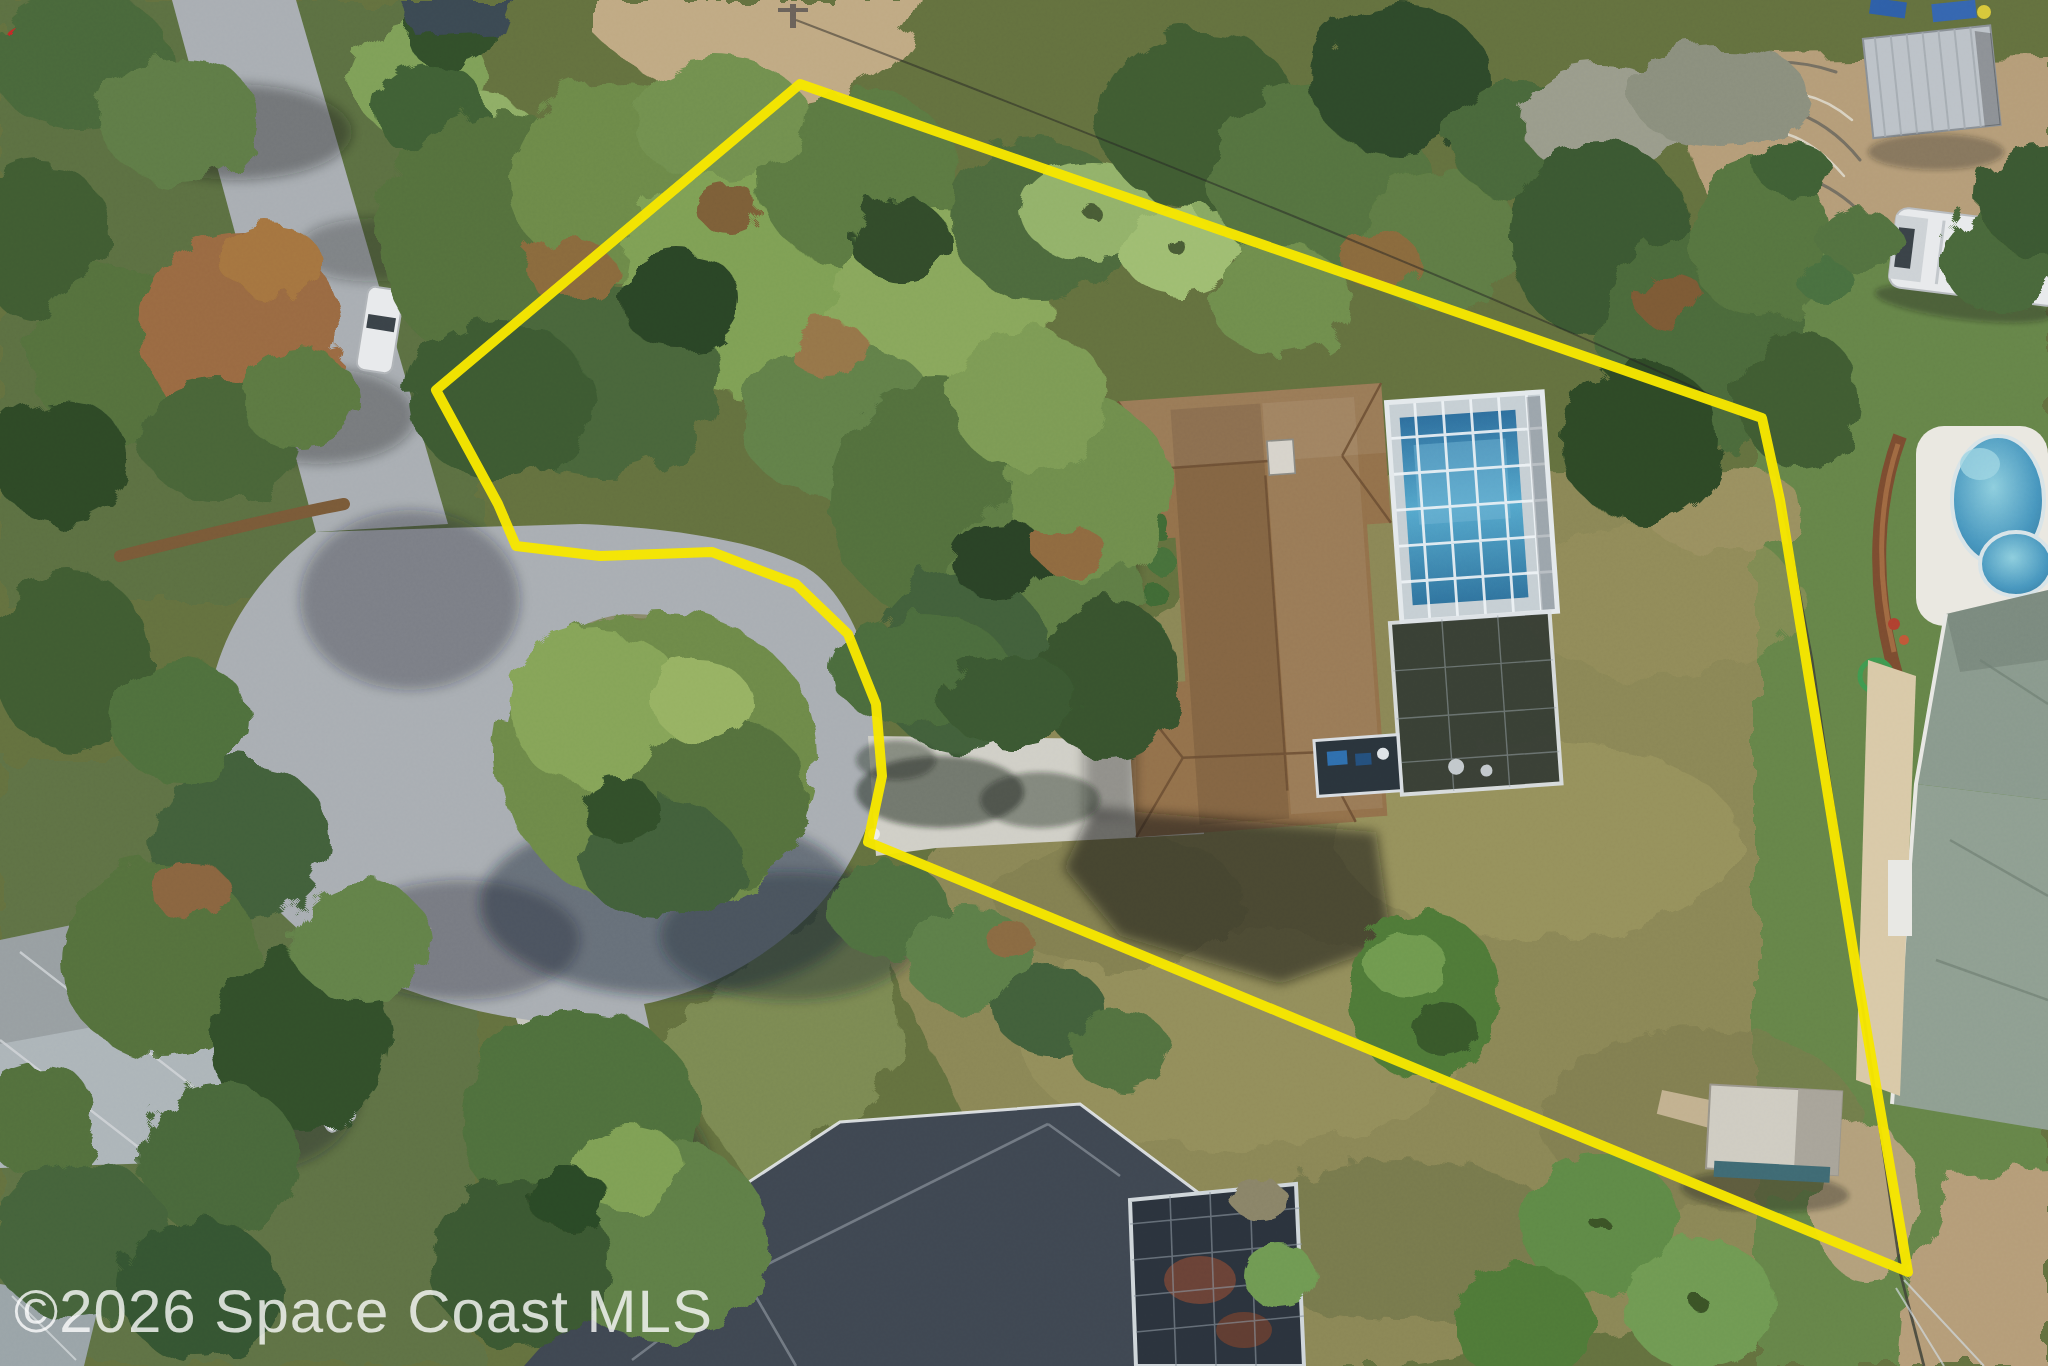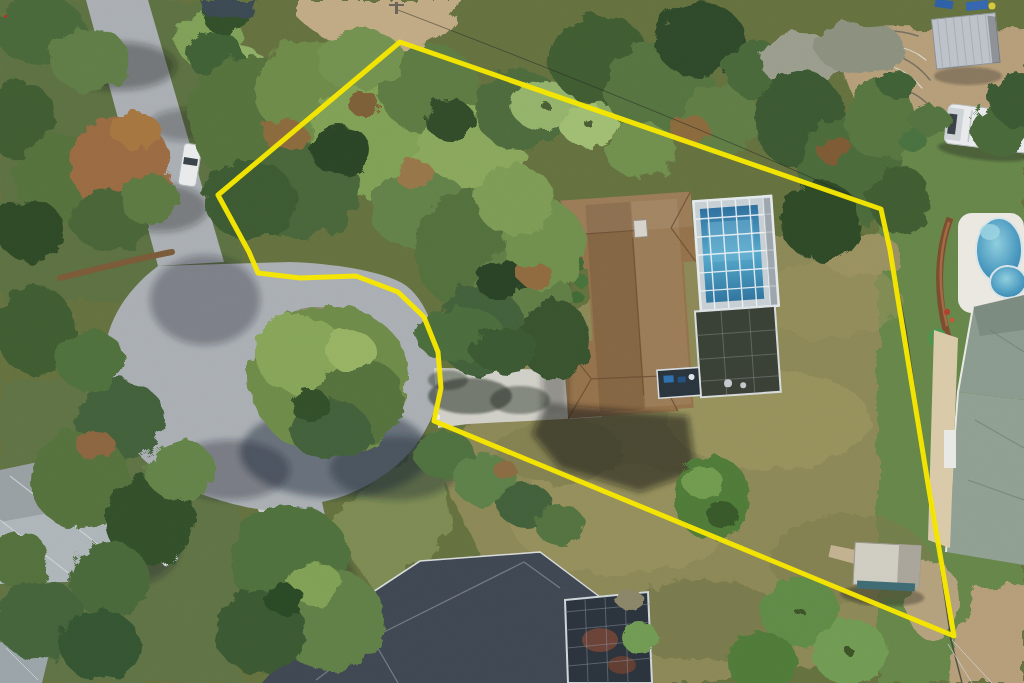--- a/index.html
+++ b/index.html
@@ -387,13 +387,14 @@
     <rect x="395" y="2" width="3" height="12" fill="#6a625a"></rect>
     <rect x="389" y="4" width="15" height="2" fill="#6a625a"></rect>
   </g>
   <path d="M398,10 C560,72 760,152 882,210" stroke="rgba(35,35,35,0.5)" stroke-width="1" fill="none"></path>
 
   <rect x="0" y="0" width="1024" height="683" filter="url(#grain)" opacity="0.16" style="mix-blend-mode:overlay"></rect>
 
   <polygon points="400,42 218,195 249,252 258,273 300,278 356,276 398,292 424,317 438,352 441,388 434,421 954,636 929,490 890,250 881,209" fill="none" stroke="#f6e600" stroke-width="5" stroke-linejoin="round" opacity="0.97"></polygon>
 </svg>
 
+<div class="watermark" style="color: rgba(255, 255, 255, 0.78);">©2026 Space Coast MLS</div>
 </div>
 
 </body></html>

